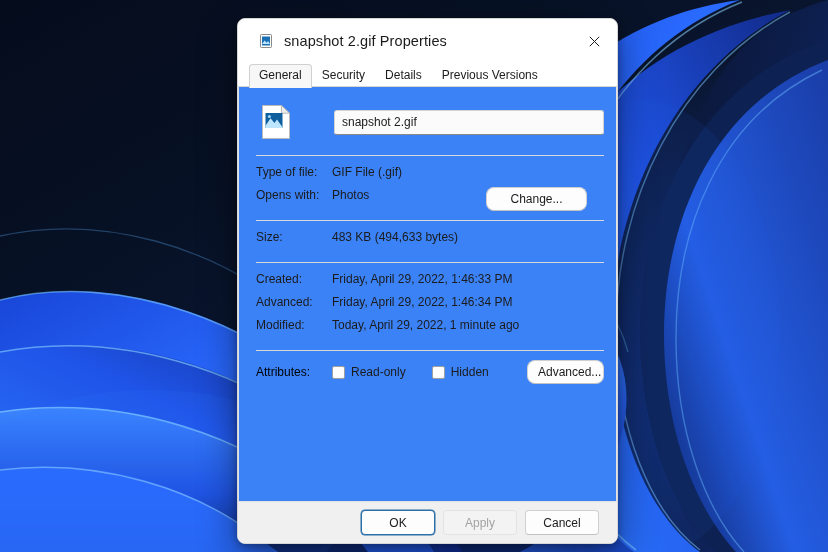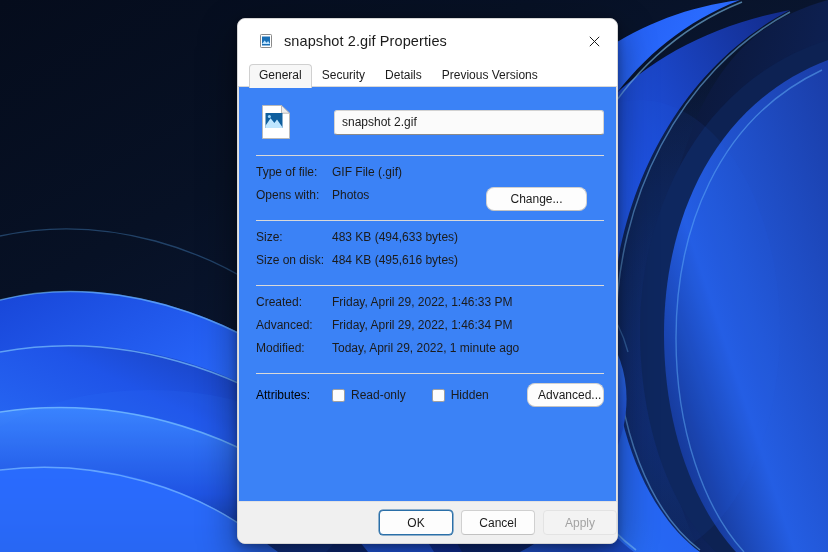--- a/index.html
+++ b/index.html
@@ -240,21 +240,21 @@
 
   
   .dlg-footer {
     flex: 0 0 42px;
     height: 42px;
     background: #f0f0f0;
     border-top: 1px solid #e2e2e2;
     display: flex;
     align-items: center;
     justify-content: flex-end;
-    padding-right: 0;
+    padding-right: 18px;
     box-sizing: border-box;
     gap: 8px;
   }
   .btn-footer {
     width: 74px;
     height: 25px;
     border-radius: 4px;
   }
   .btn-default {
     border: 1px solid #2a6fa8;
@@ -404,24 +404,20 @@
         </div>
       </div>
 
       <div class="sep"></div>
 
       <div class="group">
         <div class="prop-row">
           <span class="prop-label">Size:</span>
           <span class="prop-value">483 KB (494,633 bytes)</span>
         </div>
-        <div class="prop-row">
-          <span class="prop-label">Size on disk:</span>
-          <span class="prop-value">484 KB (495,616 bytes)</span>
-        </div>
       </div>
 
       <div class="sep"></div>
 
       <div class="group">
         <div class="prop-row">
           <span class="prop-label">Created:</span>
           <span class="prop-value">Friday, April 29, 2022, 1:46:33 PM</span>
         </div>
         <div class="prop-row">
@@ -448,18 +444,18 @@
             <span class="chk-label">Hidden</span>
           </label>
           <button class="btn btn-advanced">Advanced...</button>
         </div>
       </div>
 
     </div>
 
     <div class="dlg-footer">
       <button class="btn btn-footer btn-default">OK</button>
+      <button class="btn btn-footer btn-disabled">Apply</button>
       <button class="btn btn-footer">Cancel</button>
-      <button class="btn btn-footer btn-disabled">Apply</button>
     </div>
 
   </div>
 </div>
 
 </body></html>

